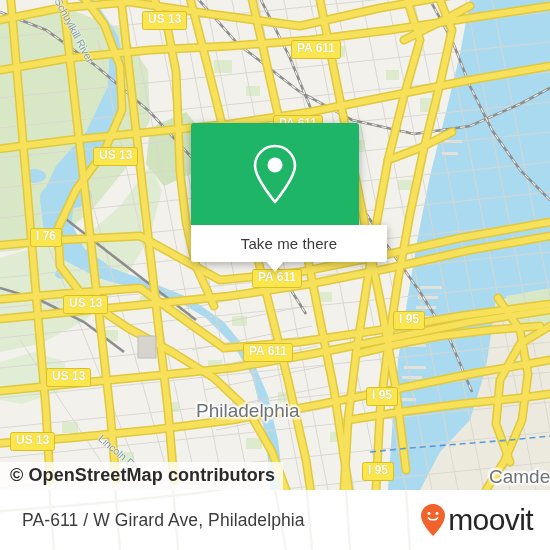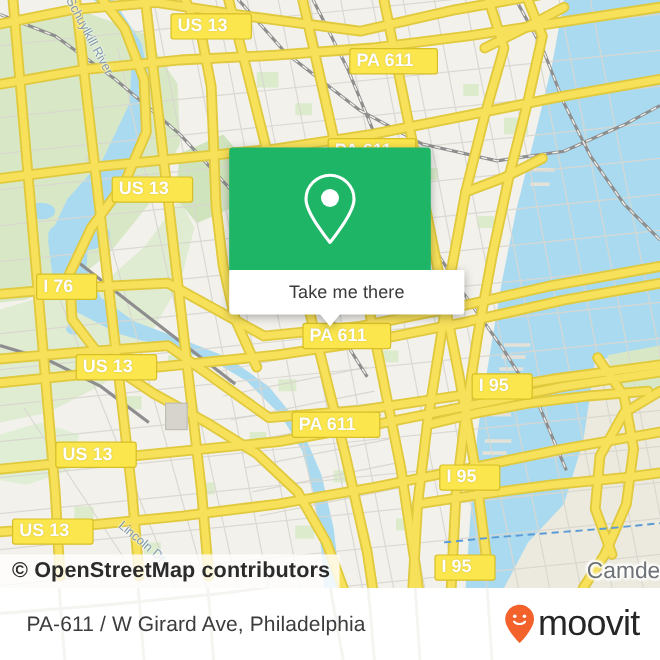--- a/index.html
+++ b/index.html
@@ -67,22 +67,22 @@
     position:absolute; left:50%; margin-left:-9px; top:138px;
     width:0; height:0;
     border-left:9px solid transparent;
     border-right:9px solid transparent;
     border-top:11px solid #ffffff;
   }
   
   .shield {
     position:absolute; z-index:20;
     background:#fbe64d; border:1.6px solid #d7bf27; border-radius:2.5px;
-    color:#ffffff; font-size:15px; font-weight:bold;
-    padding:1px 19px 2px 5px; white-space:nowrap;
+    color:#ffffff; font-size:12px; font-weight:bold;
+    padding:1px 5px 2px 5px; white-space:nowrap;
     text-shadow:0 0 1px rgba(120,105,10,0.45);
     line-height:1.15;
   }
   .city-label {
     position:absolute; z-index:18;
     color:#6e7377; font-size:19px; white-space:nowrap;
     text-shadow:-1.6px 0 2px #fff, 1.6px 0 2px #fff, 0 -1.6px 2px #fff, 0 1.6px 2px #fff,
                 -1.6px -1.6px 2px #fff, 1.6px 1.6px 2px #fff;
   }
   .river-label {
@@ -314,20 +314,21 @@
   <div class="shield" style="left:30px;top:228px;">I 76</div>
   <div class="shield" style="left:252px;top:269px;">PA 611</div>
   <div class="shield" style="left:63px;top:295px;">US 13</div>
   <div class="shield" style="left:393px;top:311px;">I 95</div>
   <div class="shield" style="left:243px;top:343px;">PA 611</div>
   <div class="shield" style="left:46px;top:368px;">US 13</div>
   <div class="shield" style="left:366px;top:387px;">I 95</div>
   <div class="shield" style="left:10px;top:432px;">US 13</div>
   <div class="shield" style="left:362px;top:462px;">I 95</div>
 
+  <div class="city-label" style="left:196px;top:400px;">Philadelphia</div>
   <div class="city-label" style="left:470px;top:466px;margin-left:19px;">Camden</div>
 
   <div class="river-label" style="left:63px;top:-4px;transform:rotate(62deg);transform-origin:left top;">Schuylkill River</div>
   <div class="river-label" style="left:104px;top:432px;transform:rotate(40deg);transform-origin:left top;">Lincoln Dr</div>
 
   <div id="callout-card">
     <div id="card-green">
       <svg width="52" height="64" viewBox="0 0 52 64">
         <path d="M26 4 C15 4 6 13 6 24 C6 36 26 60 26 60 C26 60 46 36 46 24 C46 13 37 4 26 4 Z" fill="none" stroke="#ffffff" stroke-width="2.6" stroke-linejoin="round"></path>
         <circle cx="26" cy="23" r="7.5" fill="#ffffff"></circle>

